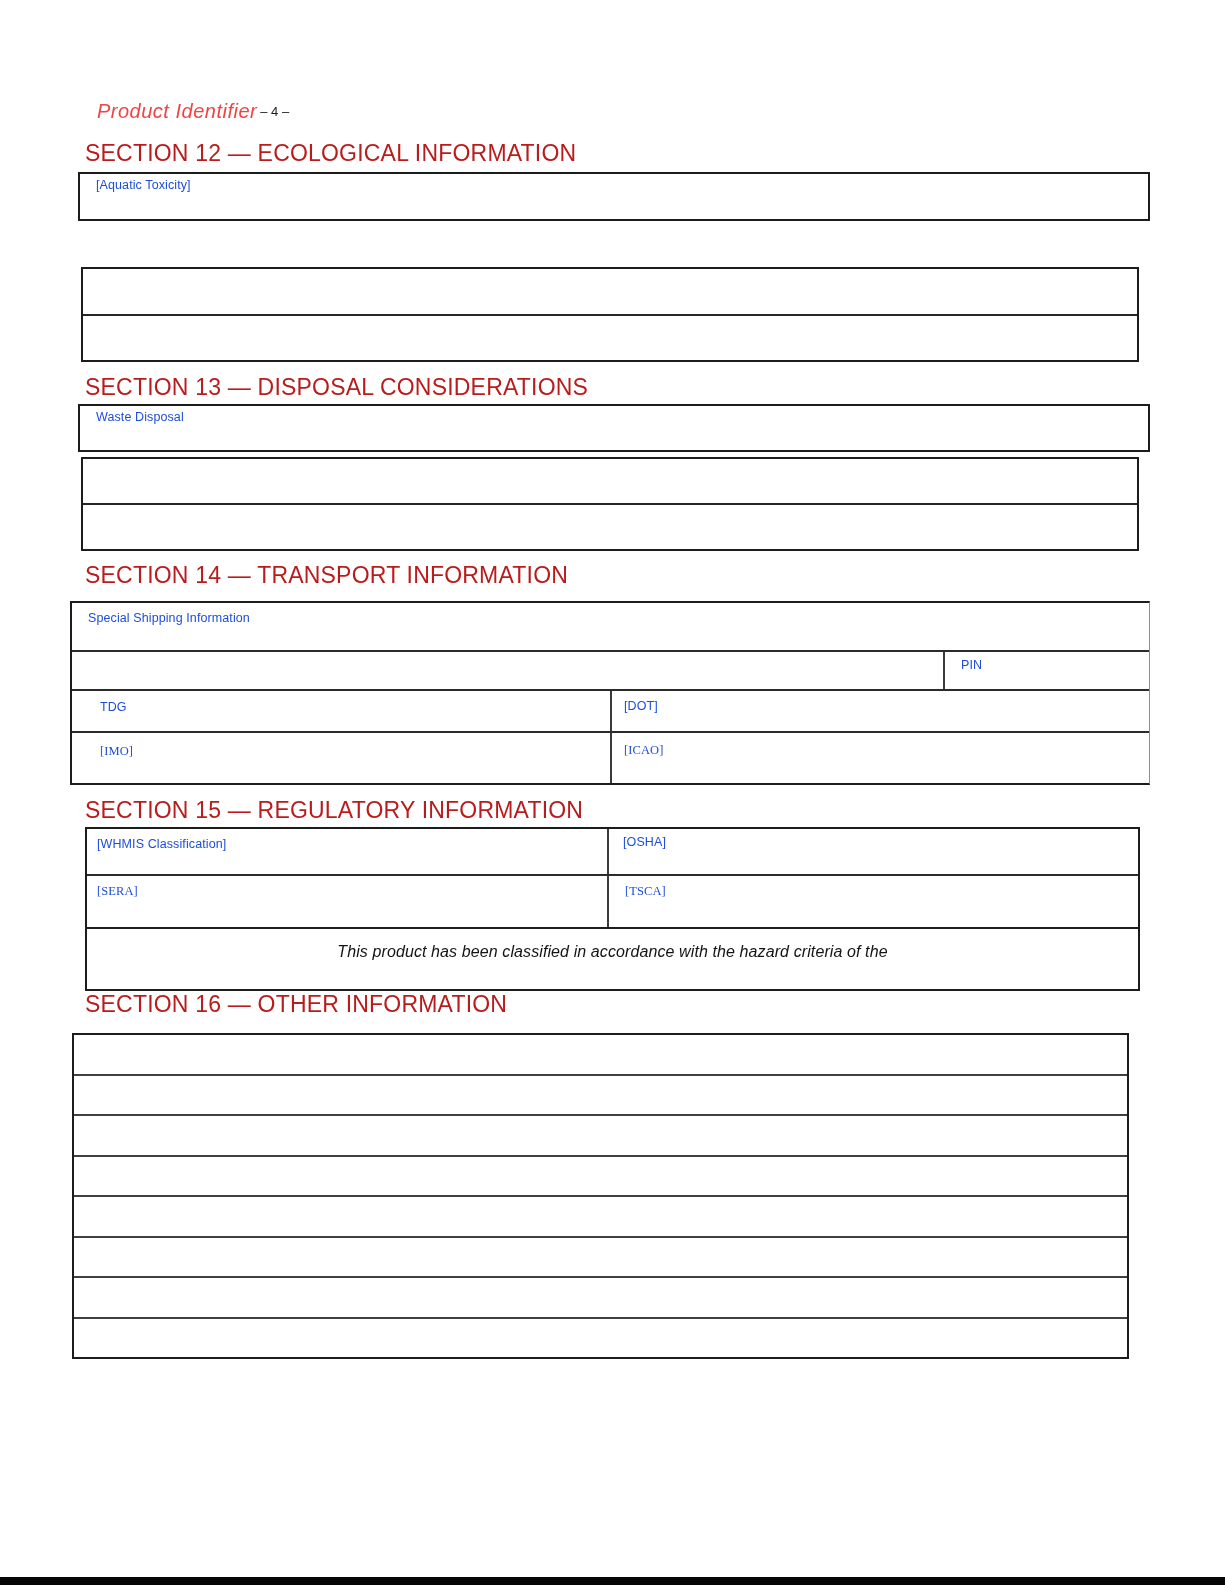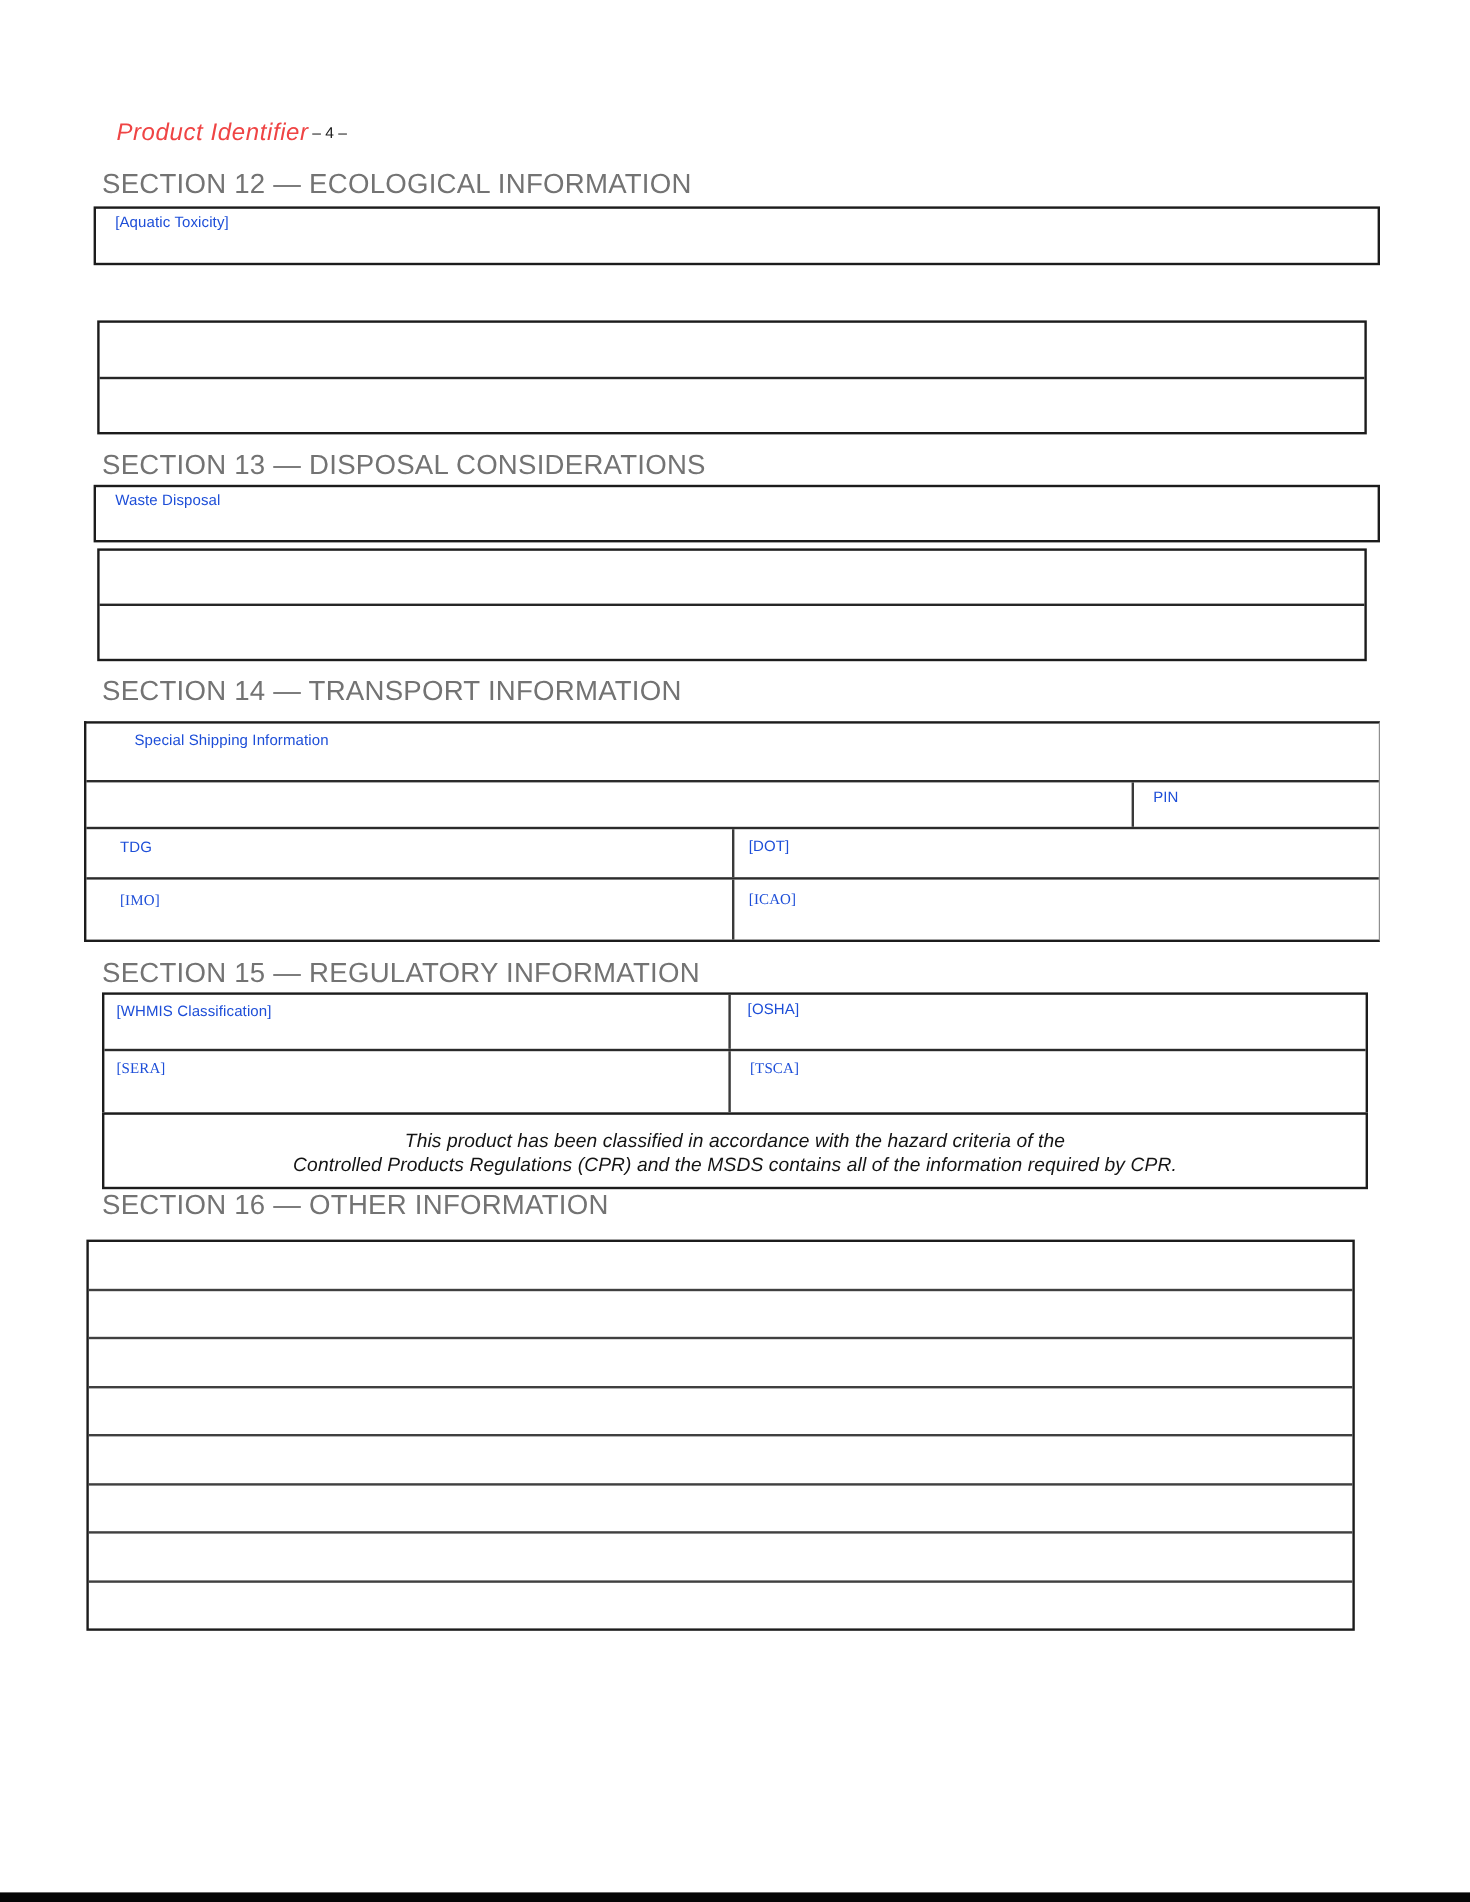--- a/index.html
+++ b/index.html
@@ -29,21 +29,21 @@
     font-size: 13px;
     color: #1a1a1a;
     margin-left: 3px;
     vertical-align: 2px;
   }
   .sec-title {
     position: absolute;
     left: 85px;
     font-size: 23px;
     font-weight: 400;
-    color: #737373;
+    color: #b91c1c;
     letter-spacing: 0.2px;
     white-space: nowrap;
   }
   .box {
     position: absolute;
     border: 2px solid #1c1c1c;
     background: #ffffff;
   }
   .field-label {
     font-size: 12.5px;
@@ -118,21 +118,21 @@
 
   <div class="box two-row" style="left:81px; top:457px; width:1058px; height:94px">
     <div class="row-top" style="height:46px"></div>
     <div class="row-bottom"></div>
   </div>
 
   <div class="sec-title" style="top:562px">SECTION 14 — TRANSPORT INFORMATION</div>
 
   <div class="box vtable faint-right" style="left:70px; top:601px; width:1080px; height:184px">
     <div class="t-row" style="height:49px">
-      <div class="t-cell fill" style="padding-left:40px; padding-top:5px">
+      <div class="t-cell fill" style="padding-left:16px; padding-top:5px">
         <span class="field-label">Special Shipping Information</span>
       </div>
     </div>
     <div class="t-row" style="height:39px">
       <div class="t-cell divided" style="width:873px"></div>
       <div class="t-cell fill" style="padding-left:16px; padding-top:3px">
         <span class="field-label">PIN</span>
       </div>
     </div>
     <div class="t-row" style="height:42px">
@@ -169,21 +169,20 @@
         <span class="field-label">[SERA]</span>
       </div>
       <div class="t-cell fill" style="padding-left:16px; padding-top:5px">
         <span class="field-label">[TSCA]</span>
       </div>
     </div>
   </div>
 
   <div class="box note-box" style="left:85px; top:927px; width:1055px; height:64px">
     <div>This product has been classified in accordance with the hazard criteria of the</div>
-    <div>Controlled Products Regulations (CPR) and the MSDS contains all of the information required by CPR.</div>
   </div>
 
   <div class="sec-title" style="top:991px">SECTION 16 — OTHER INFORMATION</div>
 
   <div class="box s16-grid" style="left:72px; top:1033px; width:1057px; height:326px">
       <div class="s16-row"></div>
       <div class="s16-row"></div>
       <div class="s16-row"></div>
       <div class="s16-row"></div>
       <div class="s16-row"></div>

